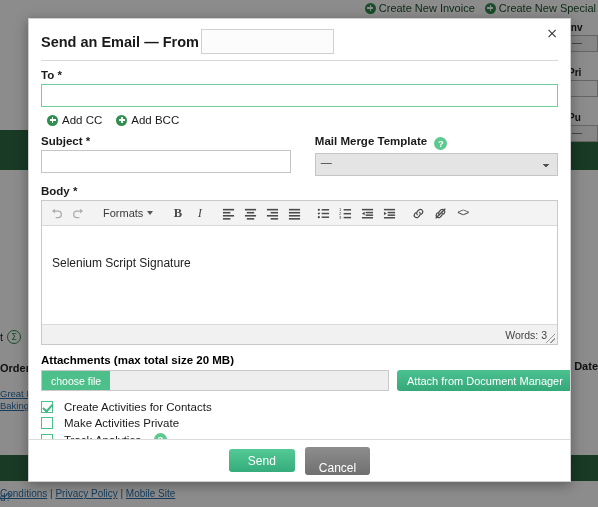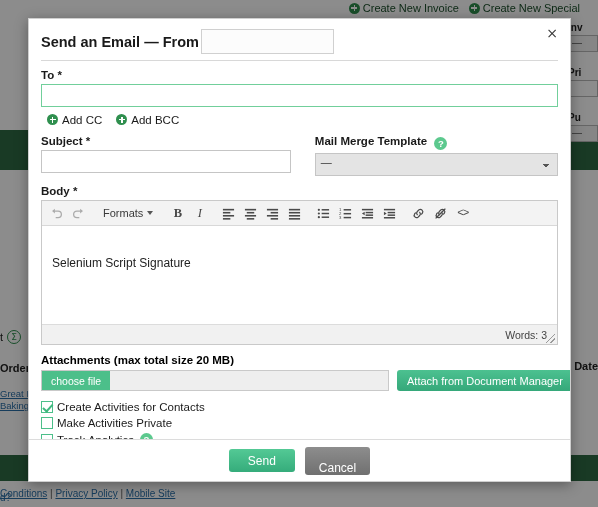--- a/index.html
+++ b/index.html
@@ -15,21 +15,21 @@
   #bg-page {
     position: absolute; inset: 0;
     background: #ffffff;
     font-size: 11px;
     color: #222;
   }
   .bg-topbar {
     position: absolute; top: 0; left: 0; right: 0; height: 16px;
     background: #ffffff;
     display: flex; align-items: center; justify-content: flex-end;
-    padding-right: 18px; gap: 10px;
+    padding-right: 2px; gap: 10px;
     font-size: 11px;
   }
   .bg-link-green { color: #1c4f2b; white-space: nowrap; display: flex; align-items: center; gap: 3px; }
   .plus-circle {
     display: inline-block; width: 11px; height: 11px; border-radius: 50%;
     background: #2f8f4e; position: relative; flex: 0 0 auto;
   }
   .plus-circle::before, .plus-circle::after {
     content: ""; position: absolute; background: #fff;
   }
@@ -141,21 +141,21 @@
     border: 1px solid #c5c5c5;
     background: #fff;
     font-size: 11px; padding: 2px 5px;
     color: #333;
     outline: none;
   }
   .inp.focused { border: 1px solid #71cf9b; }
 
   .cc-row { display: flex; gap: 14px; margin: 7px 0 9px 6px; }
   .cc-link {
-    display: flex; gap: 4px;
+    display: flex; align-items: center; gap: 4px;
     font-size: 11.5px; color: #1a1a1a; cursor: pointer;
   }
 
   .two-col { display: flex; gap: 24px; margin-bottom: 9px; }
   .col-subject { width: 262px; }
   .col-mmt { width: 255px; }
 
   .help-q {
     display: inline-block; width: 13px; height: 13px; border-radius: 50%;
     background: #5cc98e; color: #fff; font-size: 9.5px; font-weight: bold;
@@ -259,21 +259,21 @@
     color: #fff; font-size: 11px;
     border: none; border-radius: 3px;
     height: 21px; padding: 0 10px;
     cursor: pointer;
     font-family: "Liberation Sans", sans-serif;
     white-space: nowrap;
   }
 
   
   .chk-list { margin-top: 10px; }
-  .chk-row { display: flex; align-items: center; gap: 4px; margin-bottom: 4px; }
+  .chk-row { display: flex; align-items: center; gap: 11px; margin-bottom: 4px; }
   .chkbox {
     width: 12px; height: 12px;
     border: 1.5px solid #4cbf8a;
     background: #fff;
     position: relative; flex: 0 0 auto;
     cursor: pointer;
   }
   .chkbox.checked::after {
     content: "";
     position: absolute;

